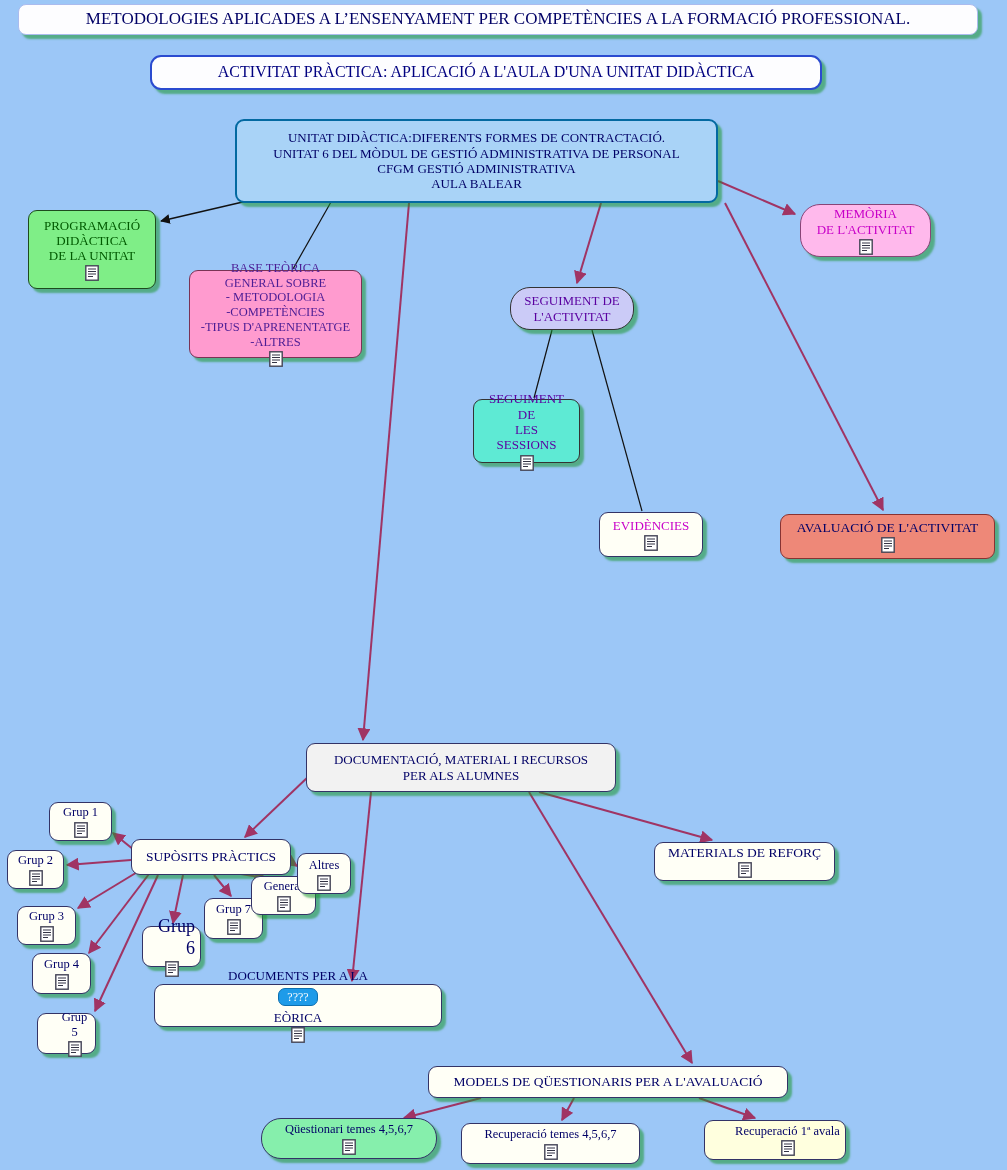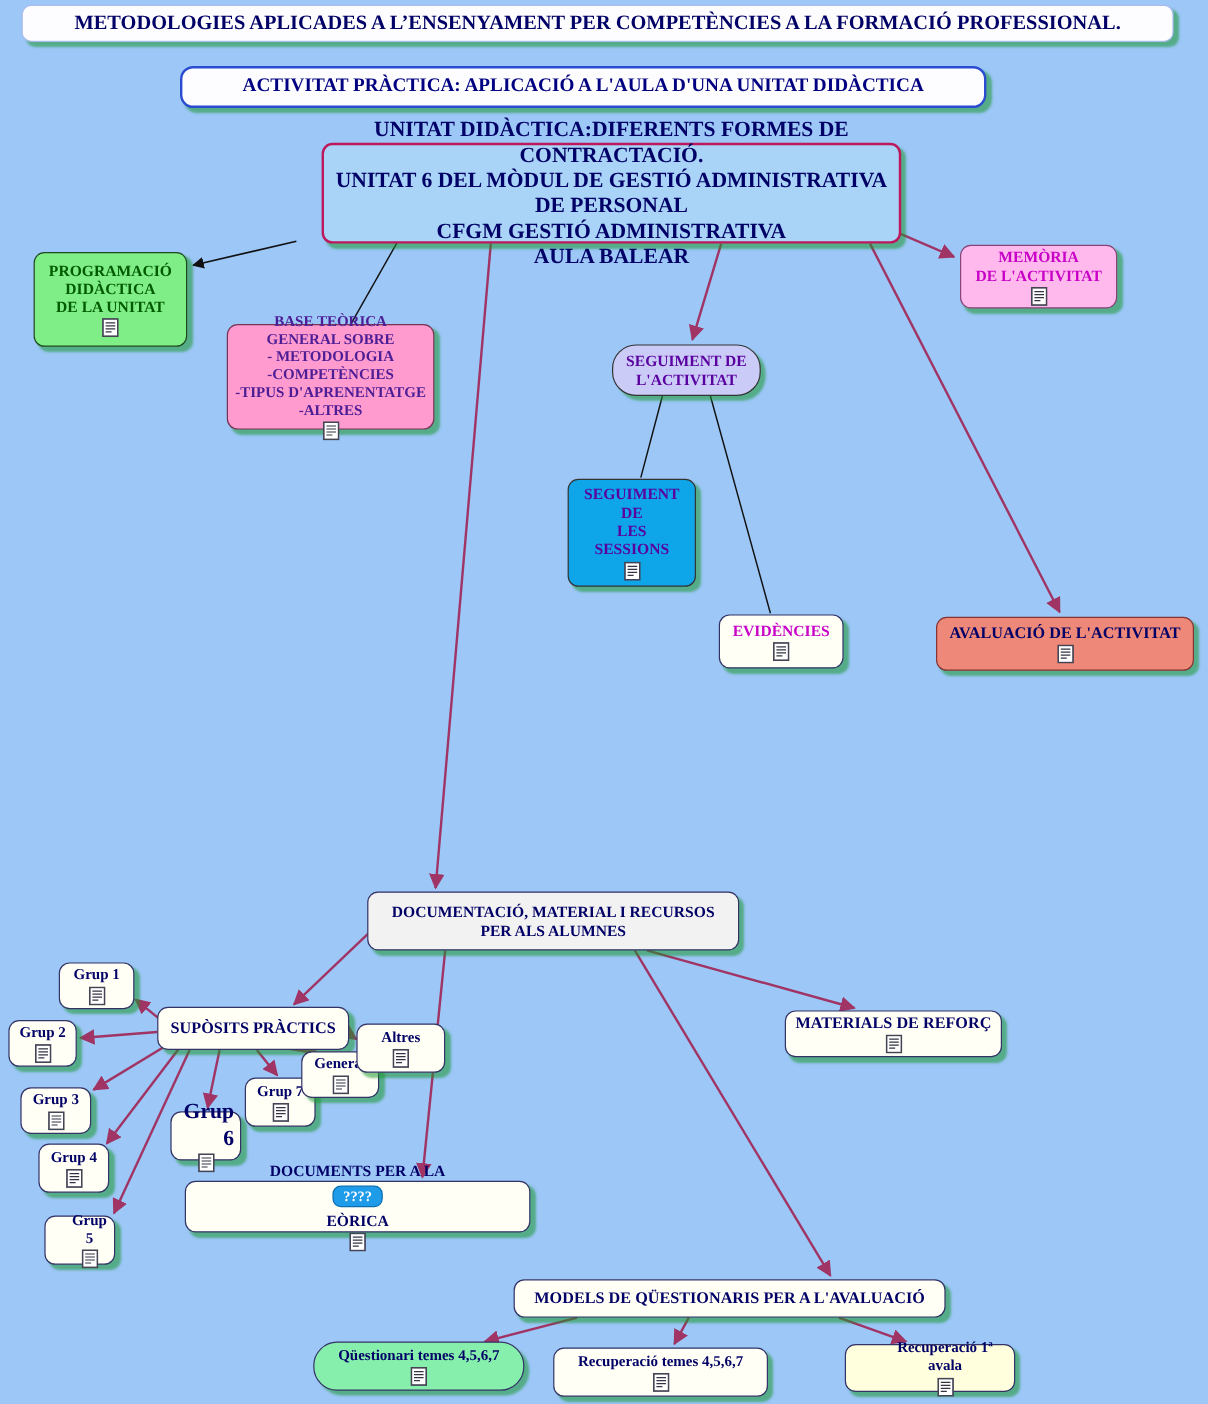--- a/index.html
+++ b/index.html
@@ -5,53 +5,53 @@
   * { margin:0; padding:0; box-sizing:border-box; }
   html,body { background:#9CC7F7; }
   body { font-family:"Liberation Serif", serif; }
   #canvas { position:relative; width:1007px; height:1170px; background:#9CC7F7; overflow:hidden; }
 
   #wires { position:absolute; left:0; top:0; width:1007px; height:1170px; z-index:1; pointer-events:none; }
 
   .node {
     position:absolute; z-index:2;
     display:flex; flex-direction:column; align-items:center; justify-content:center;
-    text-align:center; font-weight:bold;
+    text-align:center; font-weight:normal;
     border:1.5px solid #333366; border-radius:9px;
     box-shadow:4px 4px 2px rgba(25,150,45,0.55);
     background:#FFFFF6; color:#000066;
     padding:2px 5px; line-height:1.18;
   }
   .lbl { white-space:pre-line; }
   .dicon { margin-top:2px; flex:0 0 auto; }
 
   
   #t-main { left:18px; top:4px; width:960px; height:31px; font-size:17px; border:1px solid #AABBEE; background:#FDFDFF; border-radius:8px; }
   #t-sub  { left:150px; top:55px; width:672px; height:35px; font-size:16px; border:2.5px solid #2B4BD0; background:#FDFDFF; border-radius:11px; color:#000080; }
 
   
-  #n-unitat { left:235px; top:119px; width:483px; height:84px; font-size:18px; background:#A9D3F7; border:2px solid #be185d;margin-left:33px; }
+  #n-unitat { left:235px; top:119px; width:483px; height:84px; font-size:13px; background:#A9D3F7; border:2px solid #0369a1; }
   #n-programacio { left:28px; top:210px; width:128px; height:79px; font-size:13px; background:#7FEE87; color:#005A00; border-color:#1E4A1E; }
   #n-base { left:189px; top:270px; width:173px; height:88px; font-size:12.5px; background:#FF9BCF; color:#4c1d95; border-color:#7A3355; }
   #n-segact { left:510px; top:287px; width:124px; height:43px; font-size:13px; background:#CBCBF7; color:#5A00A0; border-color:#333;border-radius:20px; }
-  #n-memoria { left:800px; top:204px; width:131px; height:53px; font-size:13px; background:#FFB9EC; color:#C800C8; border-color:#884477; }
-  #n-segses { left:473px; top:399px; width:107px; height:90px; font-size:13px; background:#0ea5e9; color:#5A00A0; border-color:#333; }
+  #n-memoria { left:800px; top:204px; width:131px; height:53px; font-size:13px; background:#FFB9EC; color:#C800C8; border-color:#884477;border-radius:20px; }
+  #n-segses { left:473px; top:399px; width:107px; height:64px; font-size:13px; background:#5eead4; color:#5A00A0; border-color:#333; }
   #n-evid { left:599px; top:512px; width:104px; height:45px; font-size:13px; color:#C800C8; }
   #n-aval { left:780px; top:514px; width:215px; height:45px; font-size:13.5px; background:#EE8878; border-color:#883333; }
   #n-docu { left:306px; top:743px; width:310px; height:49px; font-size:13px; background:#F2F2F2; }
   #n-sup { left:131px; top:839px; width:160px; height:36px; font-size:13.5px; }
   #n-g1 { left:49px;  top:802px;  width:63px; height:39px; font-size:12.5px; }
   #n-g2 { left:7px;   top:850px;  width:57px; height:39px; font-size:12.5px; }
   #n-g3 { left:17px;  top:906px;  width:59px; height:39px; font-size:12.5px; }
   #n-g4 { left:32px;  top:953px;  width:59px; height:41px; font-size:12.5px; }
   #n-g5 { left:37px;  top:1013px; width:59px; height:41px; font-size:12.5px;padding-left:21px; }
   #n-g6 { left:142px; top:926px;  width:59px; height:41px; font-size:18px;text-align:right; }
   #n-g7 { left:204px; top:898px;  width:59px; height:41px; font-size:12.5px; }
   #n-gen { left:251px; top:876px; width:65px; height:39px; font-size:12.5px; }
-  #n-alt { left:297px; top:853px; width:74px; height:41px; font-size:12.5px; }
+  #n-alt { left:297px; top:853px; width:54px; height:41px; font-size:12.5px;justify-content:flex-end; }
   #n-mat { left:654px; top:842px; width:181px; height:39px; font-size:13.5px; }
   #n-docs { left:154px; top:984px; width:288px; height:43px; font-size:13px; }
   #n-models { left:428px; top:1066px; width:360px; height:32px; font-size:13.5px; }
   #n-quest { left:261px; top:1118px; width:176px; height:41px; font-size:12.5px; background:#86efac;border-radius:20px; }
   #n-rect { left:461px; top:1123px; width:179px; height:41px; font-size:12.5px; }
   #n-reca { left:704px; top:1120px; width:142px; height:40px; font-size:12.5px; background:#FFFFDE;padding-left:30px; }
 
   .chiprow { display:flex; align-items:center; gap:4px;flex-direction:column; }
   .chip {
     background:#1E9BE9; color:#FFFFFF; border:1px solid #0C6FB0;

